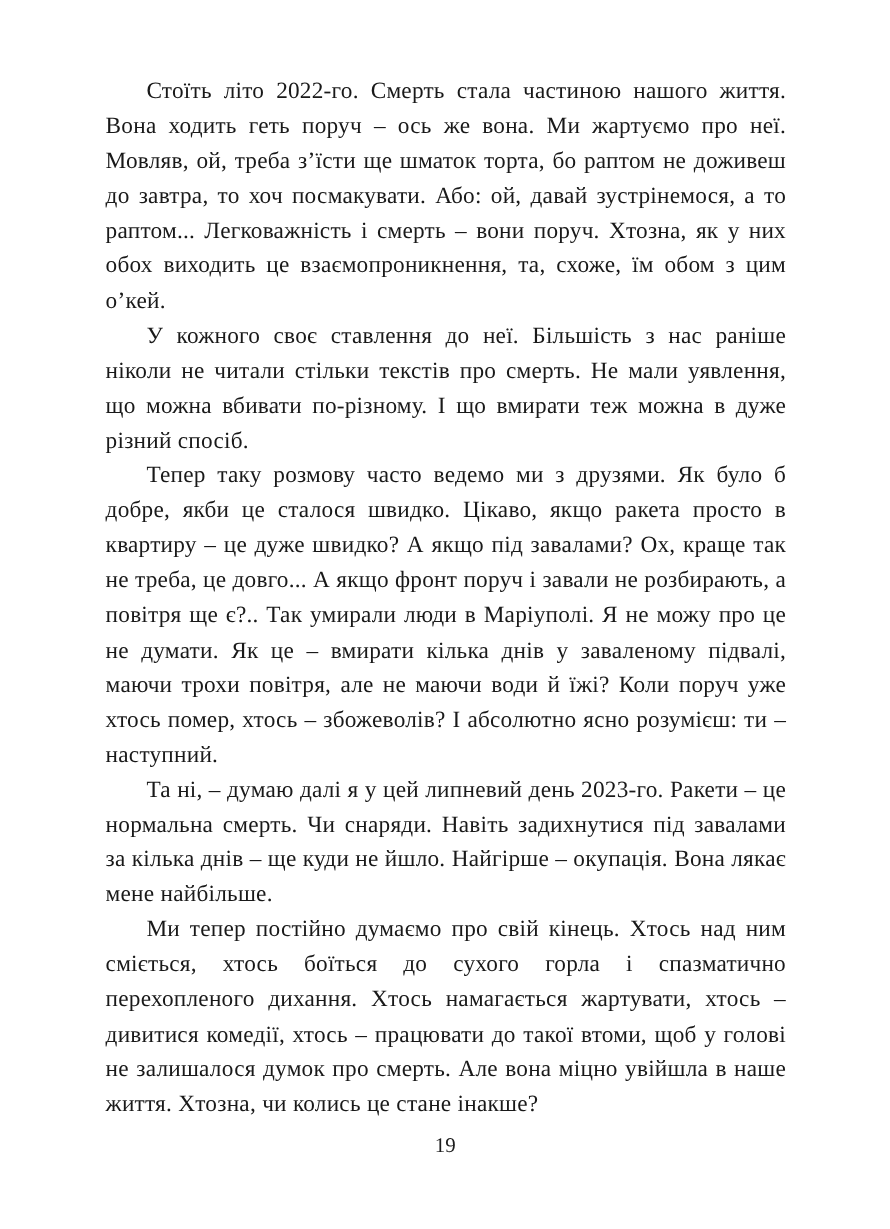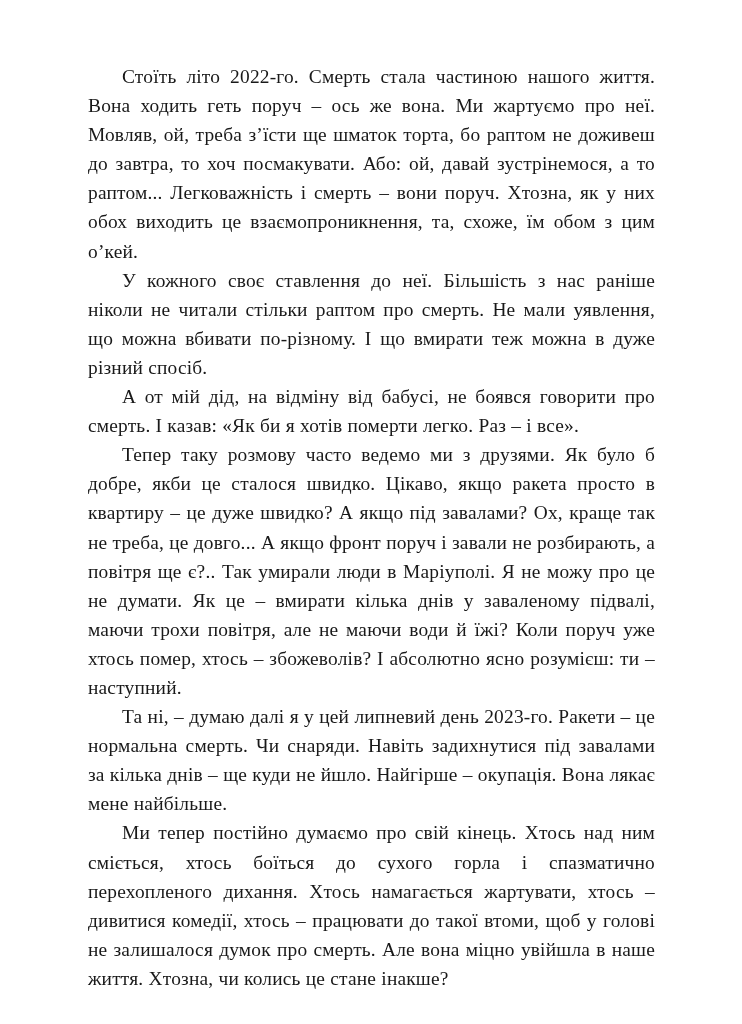--- a/index.html
+++ b/index.html
@@ -65,21 +65,21 @@
     font-family: "Liberation Serif", "DejaVu Serif", serif;
   }
 </style>
 </head>
 <body>
 
 <div class="page">
 
   <div class="text-block">
     <p class="para">Стоїть літо 2022-го. Смерть стала частиною нашого життя. Вона ходить геть поруч – ось же вона. Ми жартуємо про неї. Мовляв, ой, треба з’їсти ще шматок торта, бо раптом не доживеш до завтра, то хоч посмакувати. Або: ой, давай зустрінемося, а то раптом... Легковажність і смерть – вони поруч. Хтозна, як у них обох виходить це взаємопроникнення, та, схоже, їм обом з цим о’кей.</p>
-    <p class="para">У кожного своє ставлення до неї. Більшість з нас раніше ніколи не читали стільки раптом про смерть. Не мали уявлення, що можна вбивати по-різному. І що вмирати теж можна в дуже різний спосіб.</p>
-    <p class="para">А от мій дід, на відміну від бабусі, не боявся говорити про смерть. І казав: «Як би я хотів померти легко. Раз – і все».</p>
+    <p class="para">У кожного своє ставлення до неї. Більшість з нас раніше ніколи не читали стільки текстів про смерть. Не мали уявлення, що можна вбивати по-різному. І що вмирати теж можна в дуже різний спосіб.</p>
     <p class="para">Тепер таку розмову часто ведемо ми з друзями. Як було б добре, якби це сталося швидко. Цікаво, якщо ракета просто в квартиру – це дуже швидко? А якщо під завалами? Ох, краще так не треба, це довго... А якщо фронт поруч і завали не розбирають, а повітря ще є?.. Так умирали люди в Маріуполі. Я не можу про це не думати. Як це – вмирати кілька днів у заваленому підвалі, маючи трохи повітря, але не маючи води й їжі? Коли поруч уже хтось помер, хтось – збожеволів? І абсолютно ясно розумієш: ти – наступний.</p>
     <p class="para">Та ні, – думаю далі я у цей липневий день 2023-го. Ракети – це нормальна смерть. Чи снаряди. Навіть задихнутися під завалами за кілька днів – ще куди не йшло. Найгірше – окупація. Вона лякає мене найбільше.</p>
     <p class="para">Ми тепер постійно думаємо про свій кінець. Хтось над ним сміється, хтось боїться до сухого горла і спазматично перехопленого дихання. Хтось намагається жартувати, хтось – дивитися комедії, хтось – працювати до такої втоми, щоб у голові не залишалося думок про смерть. Але вона міцно увійшла в наше життя. Хтозна, чи колись це стане інакше?</p>
   </div>
 
+  <div class="page-number">19</div>
 
 </div>
 
 </body></html>

